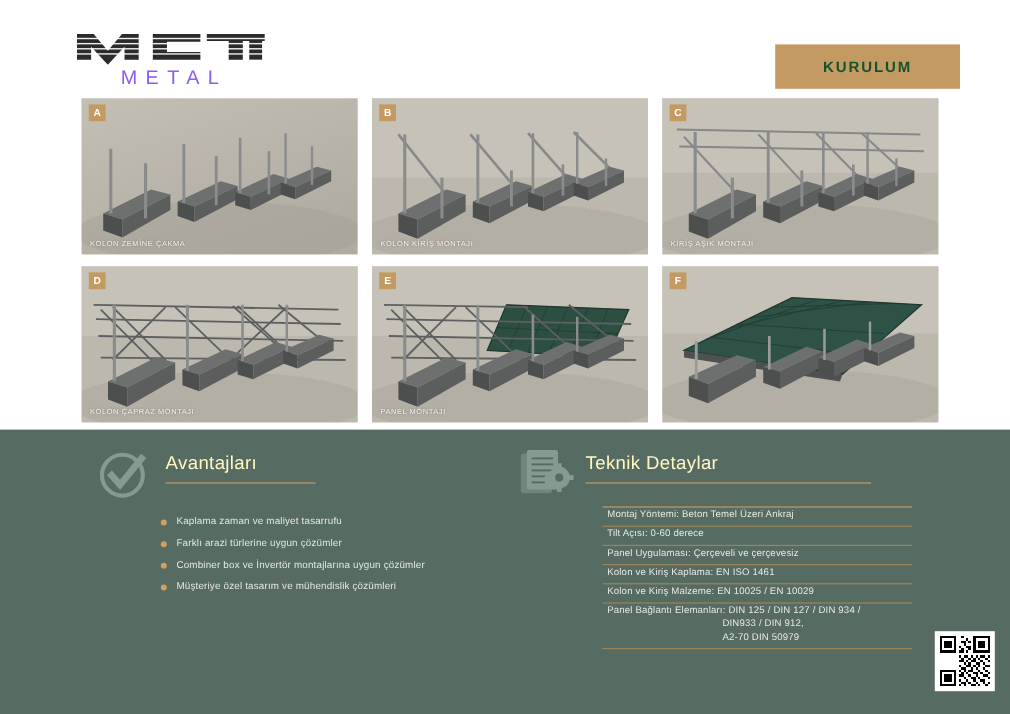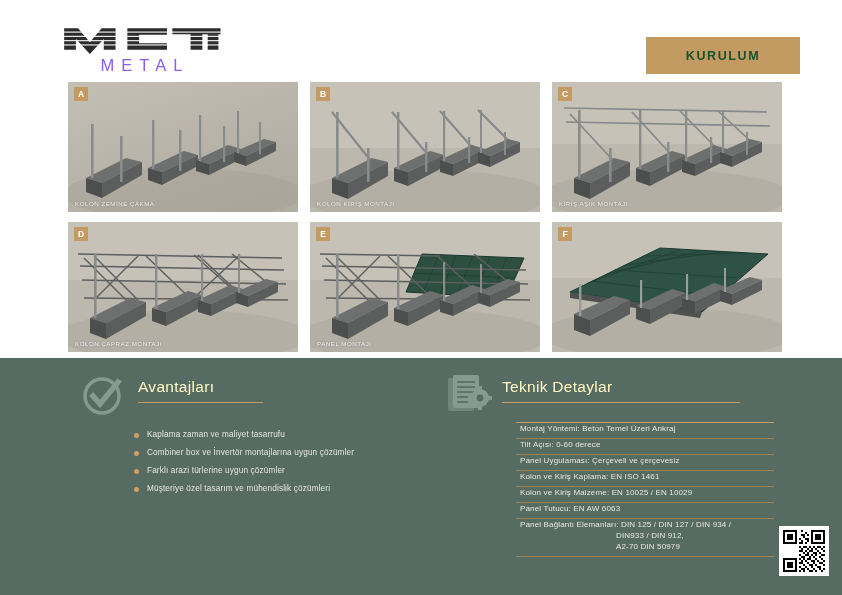--- a/index.html
+++ b/index.html
@@ -100,21 +100,21 @@
 
   
   .band {
     position: absolute;
     left: 0; top: 358px;
     width: 842px; height: 237px;
     background: #566B62;
   }
 
   .col-left  { position: absolute; left: 80px;  top: 18px; width: 340px; }
-  .col-right { position: absolute; left: 444px; top: 18px; width: 330px; }
+  .col-right { position: absolute; left: 430px; top: 18px; width: 330px; }
 
   .sec-head {
     position: relative;
     padding-left: 58px;
     height: 42px;
   }
   .sec-title {
     color: #fef9c3;
     font-size: 15.5px;
     font-weight: 400;
@@ -502,25 +502,25 @@
       <div class="sec-rule"></div>
     </div>
 
     <div class="adv-list">
       <div class="adv-item">
         <span class="adv-dot"></span>
         <span>Kaplama zaman ve maliyet tasarrufu</span>
       </div>
       <div class="adv-item">
         <span class="adv-dot"></span>
-        <span>Combiner box ve İnvertör montajlarına uygun çözümler</span>
+        <span>Farklı arazi türlerine uygun çözümler</span>
       </div>
       <div class="adv-item">
         <span class="adv-dot"></span>
-        <span>Farklı arazi türlerine uygun çözümler</span>
+        <span>Combiner box ve İnvertör montajlarına uygun çözümler</span>
       </div>
       <div class="adv-item">
         <span class="adv-dot"></span>
         <span>Müşteriye özel tasarım ve mühendislik çözümleri</span>
       </div>
     </div>
   </div>
 
   <div class="col-right">
     <div class="sec-head">
@@ -555,23 +555,20 @@
         <span>Tilt Açısı: 0-60 derece</span>
       </div>
       <div class="spec-row">
         <span>Panel Uygulaması: Çerçeveli ve çerçevesiz</span>
       </div>
       <div class="spec-row">
         <span>Kolon ve Kiriş Kaplama: EN ISO 1461</span>
       </div>
       <div class="spec-row">
         <span>Kolon ve Kiriş Malzeme: EN 10025 / EN 10029</span>
-      </div>
-      <div class="spec-row">
-        <span>Panel Tutucu: EN AW 6063</span>
       </div>
       <div class="spec-row">
         <span>Panel Bağlantı Elemanları: DIN 125 / DIN 127 / DIN 934 /</span>
         <span class="spec-cont">DIN933 / DIN 912,</span>
         <span class="spec-cont">A2-70 DIN 50979</span>
       </div>
     </div>
   </div>
 </div>
 

